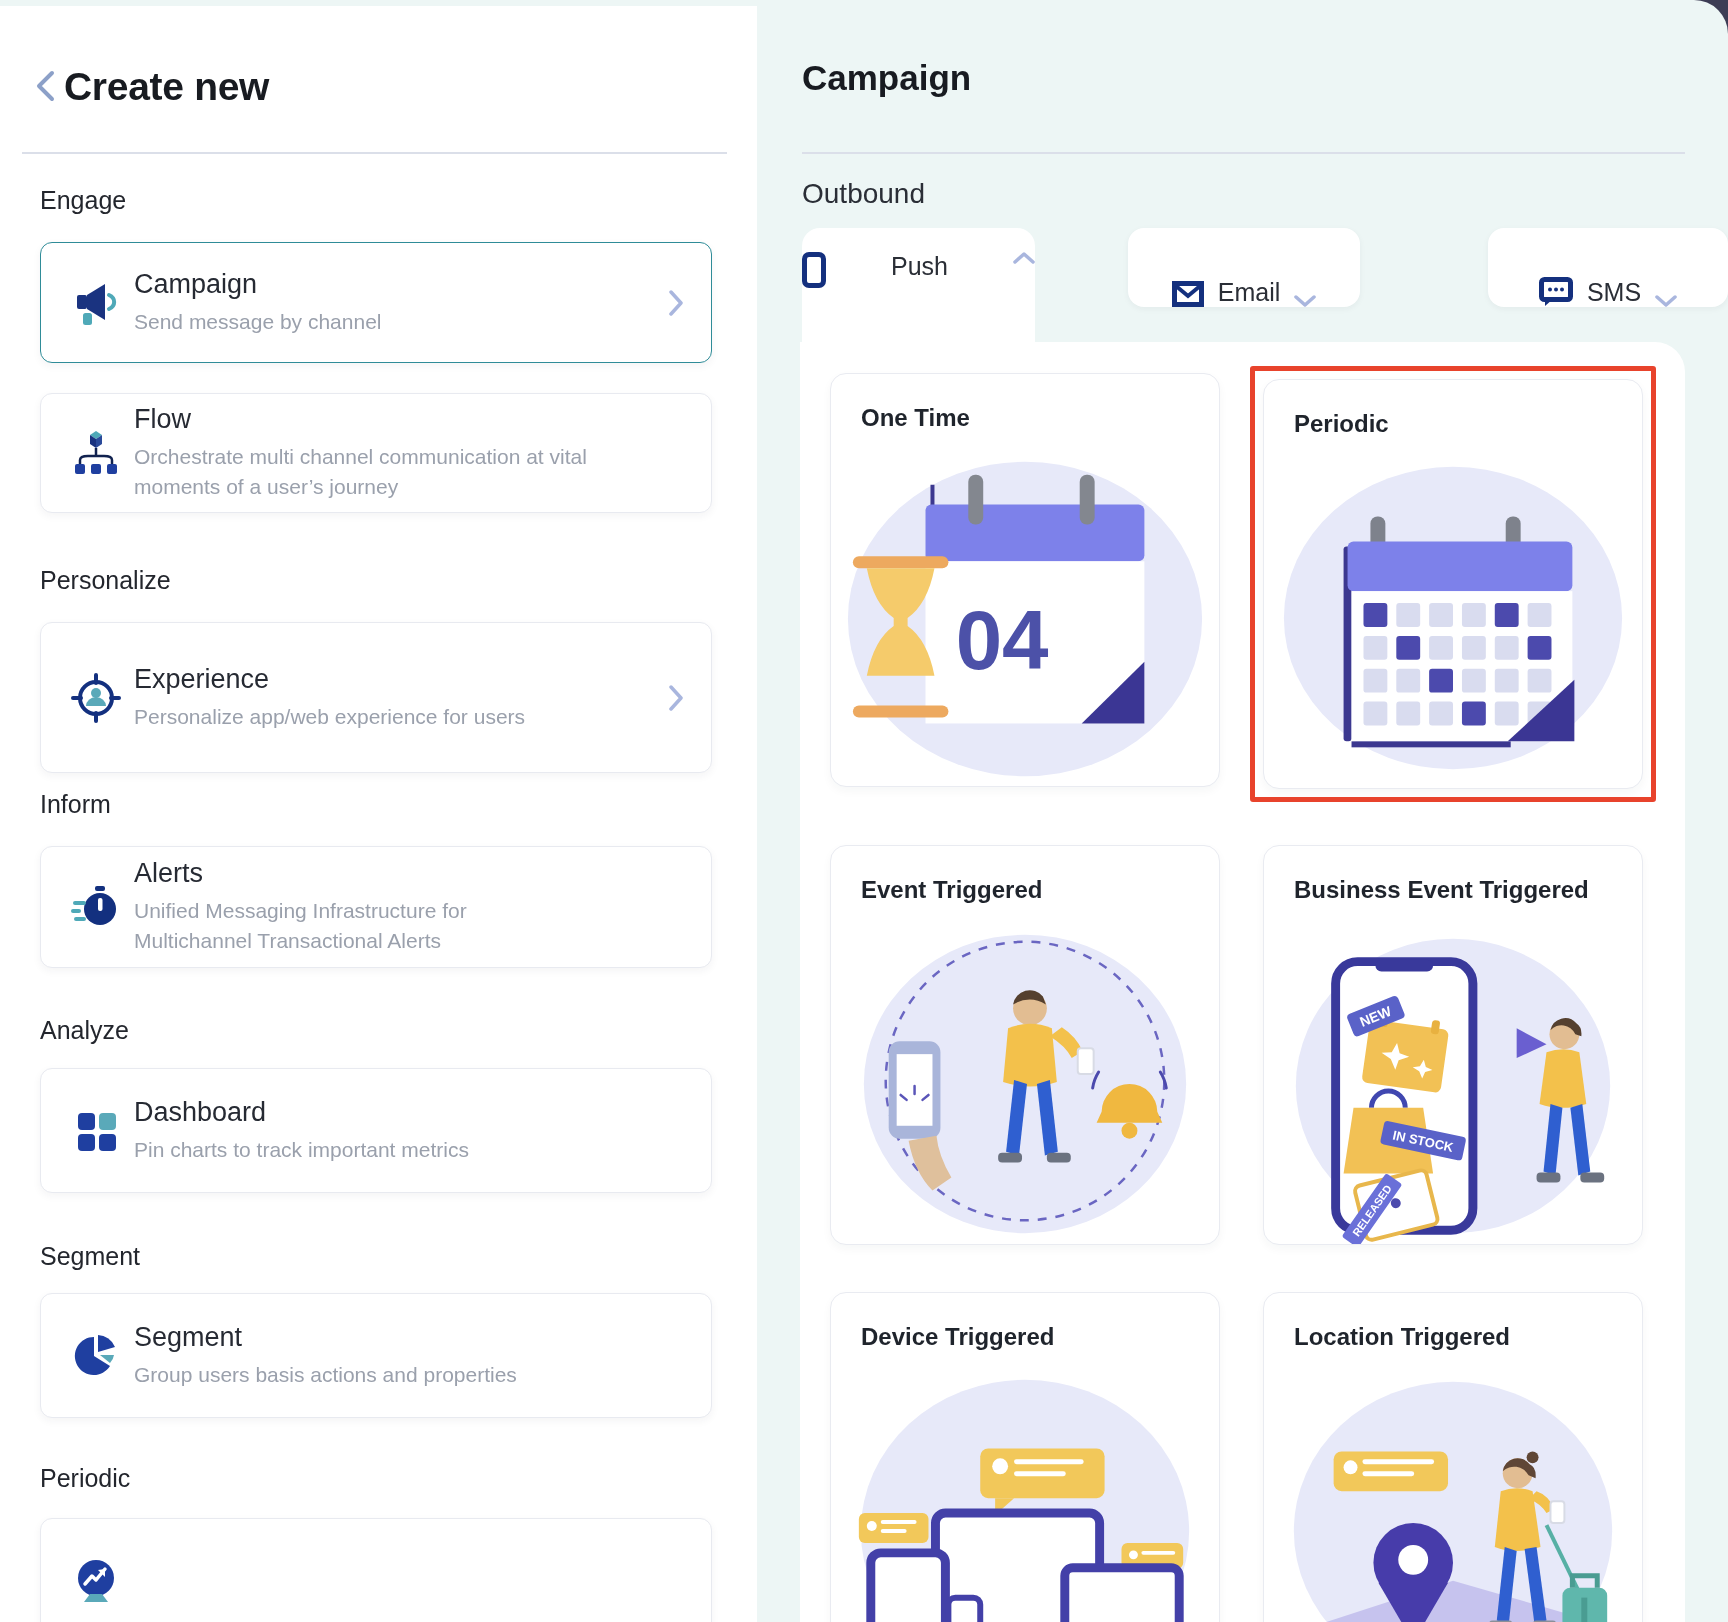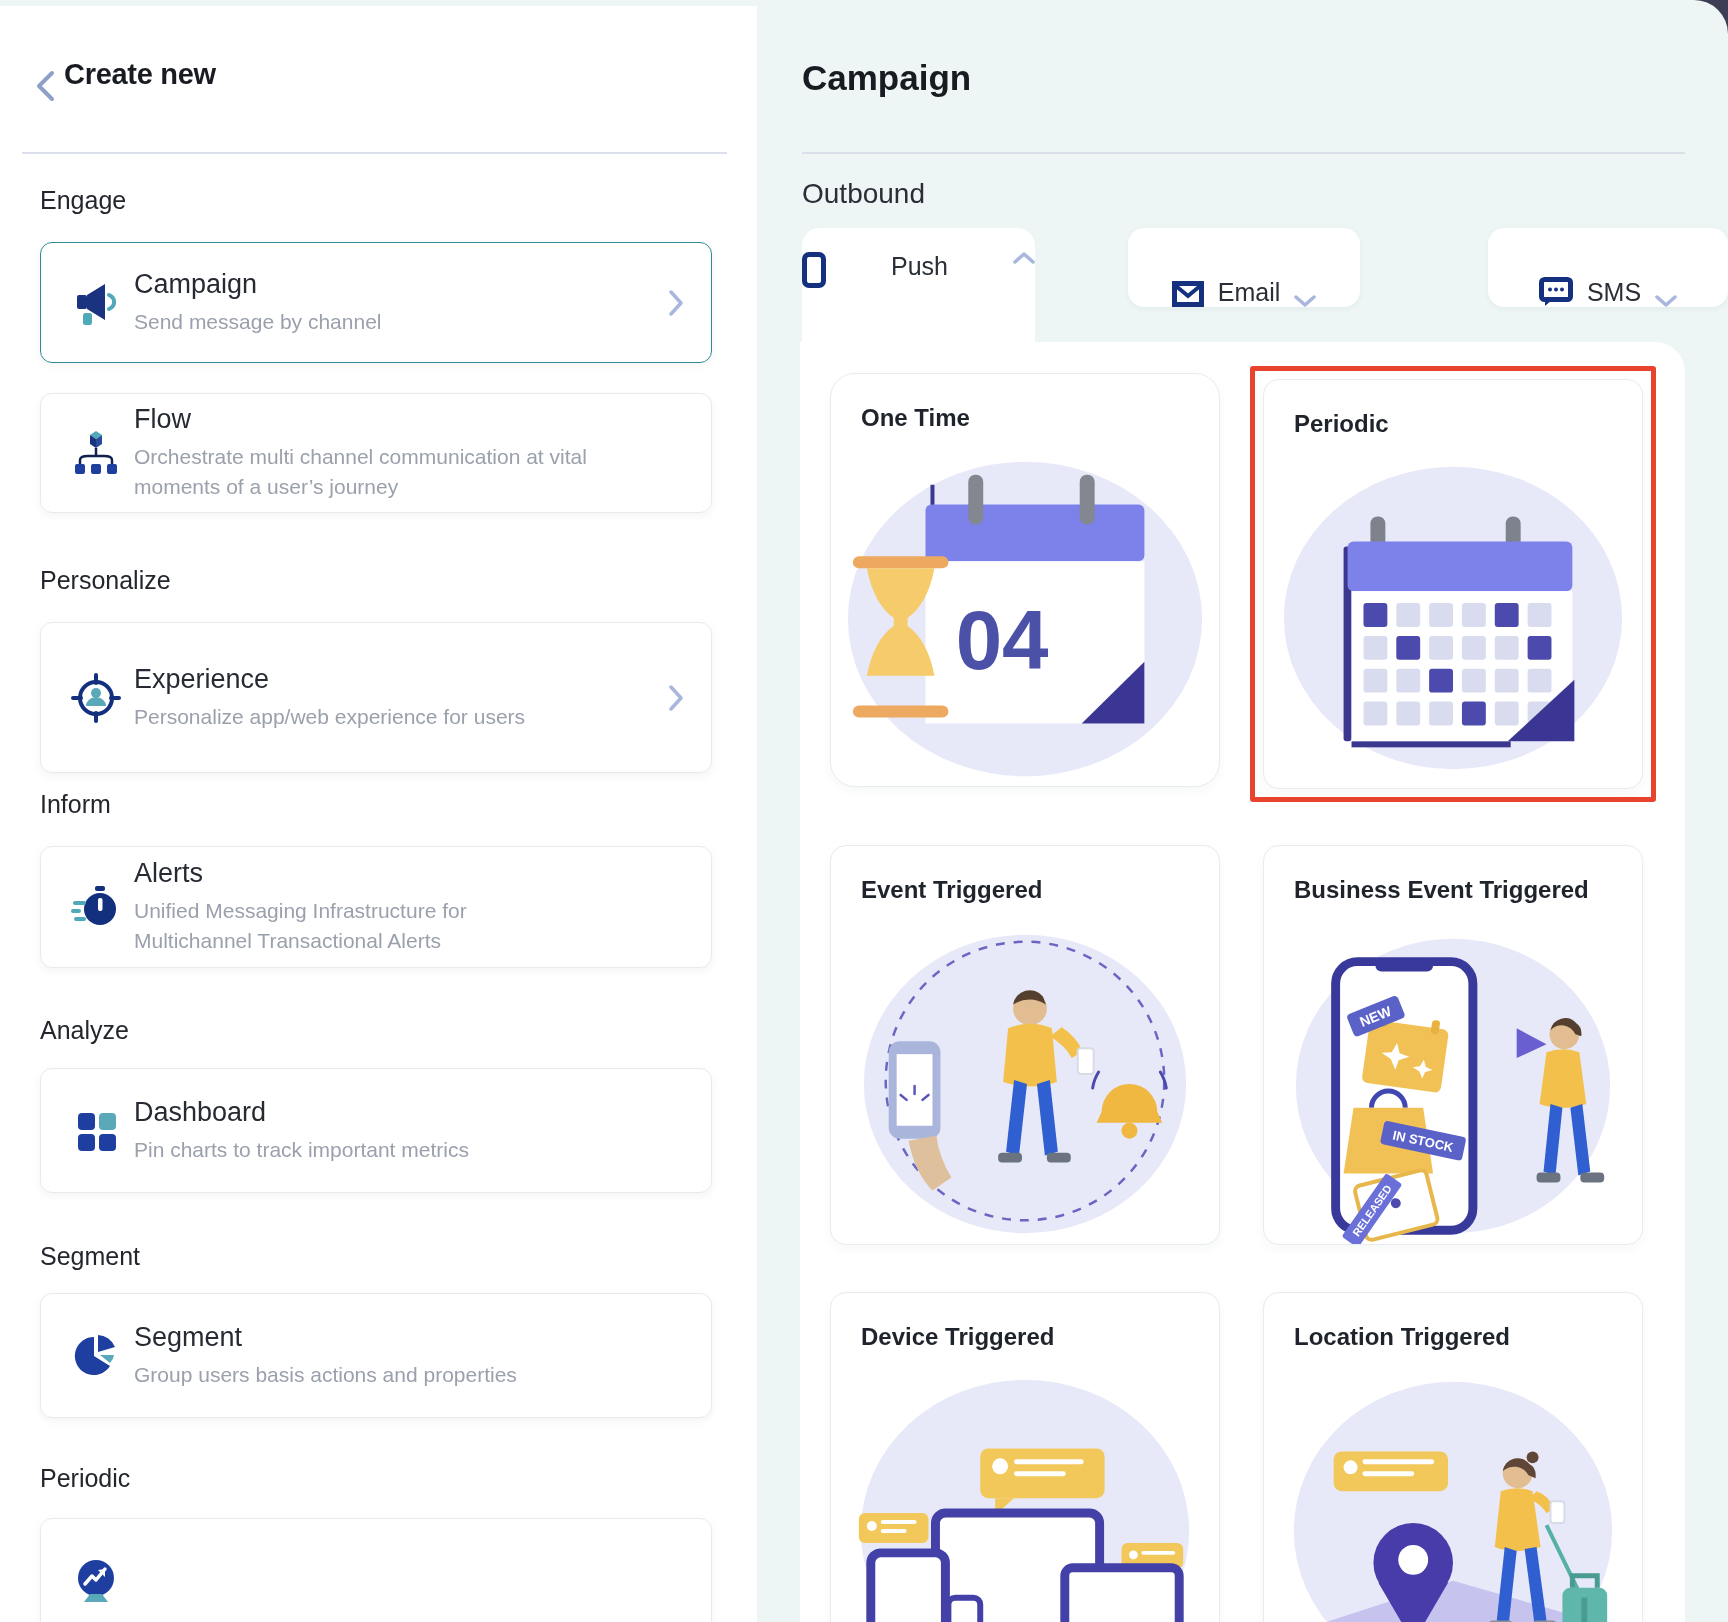--- a/index.html
+++ b/index.html
@@ -2,21 +2,21 @@
 <html><head>
 <meta charset="utf-8">
 <style>
   html,body{margin:0;padding:0;background:#3d3d55;}
   *{box-sizing:border-box;}
   .canvas{position:relative;width:1728px;height:1622px;background:#3d3d55;overflow:hidden;
           font-family:"Liberation Sans",sans-serif;}
   .modal{position:absolute;inset:0;background:#edf6f5;border-top-right-radius:34px;overflow:hidden;}
   .left-panel{position:absolute;left:0;top:6px;width:757px;height:1616px;background:#ffffff;}
   .abs{position:absolute;}
-  .h1{font-size:29px;font-weight:700;color:#181b21;letter-spacing:-0.3px;}
+  .h1{font-size:39px;font-weight:700;color:#181b21;letter-spacing:-0.3px;margin-top:7px;}
   .divider{height:2px;background:#dbdfe9;}
   .section-label{font-size:25px;font-weight:500;color:#23262d;}
   .item-card{position:absolute;left:40px;width:672px;background:#fff;border:1px solid #e8eaf0;
              border-radius:12px;box-shadow:0 3px 8px rgba(30,40,60,.05);cursor:pointer;}
   .item-card.selected{border:1.5px solid #2f8c98;}
   .ic{position:absolute;left:30px;top:50%;transform:translateY(-50%);width:50px;height:50px;}
   .it{position:absolute;left:93px;top:50%;transform:translateY(-50%);}
   .t{font-size:27px;font-weight:500;color:#262a33;}
   .s{font-size:21px;color:#9aa0ac;margin-top:7px;line-height:1.45;}
   .chev{position:absolute;right:28px;top:50%;transform:translateY(-50%);}
@@ -216,21 +216,21 @@
       <circle cx="11" cy="12.5" r="2" fill="#14307e"></circle>
       <circle cx="17" cy="12.5" r="2" fill="#14307e"></circle>
       <circle cx="23" cy="12.5" r="2" fill="#14307e"></circle>
     </svg>
     <span class="lbl">SMS</span>
     <svg width="22" height="12" viewBox="0 0 22 12">
       <polyline points="2,2 11,10 20,2" fill="none" stroke="#a9b6de" stroke-width="3.5" stroke-linecap="round" stroke-linejoin="round"></polyline>
     </svg>
   </div>
 
-  <div class="type-card" style="left:830px;top:373px;width:390px;height:414px;border-radius:25px;">
+  <div class="type-card" style="left:830px;top:373px;width:390px;height:414px;">
     <div class="tc-title">One Time</div>
     <svg class="illus" width="390" height="344" viewBox="0 0 390 344">
       <ellipse cx="195" cy="175" rx="178" ry="158" fill="#e7e9f9"></ellipse>
       <line x1="102" y1="40" x2="102" y2="190" stroke="#3c3890" stroke-width="4"></line>
       <rect x="95" y="60" width="220" height="57" rx="6" fill="#7d81ea"></rect>
       <rect x="95" y="117" width="220" height="163" fill="#ffffff"></rect>
       <rect x="138" y="30" width="15" height="50" rx="7" fill="#83878f"></rect>
       <rect x="250" y="30" width="15" height="50" rx="7" fill="#83878f"></rect>
       <text x="172" y="225" font-size="84" font-weight="700" fill="#4c51a8" text-anchor="middle" font-family="Liberation Sans, sans-serif">04</text>
       <polygon points="252,280 315,280 315,218" fill="#3b3694"></polygon>

